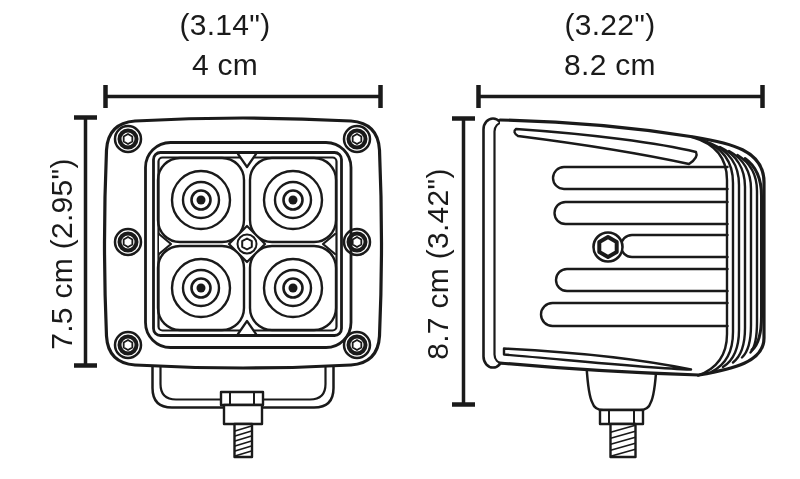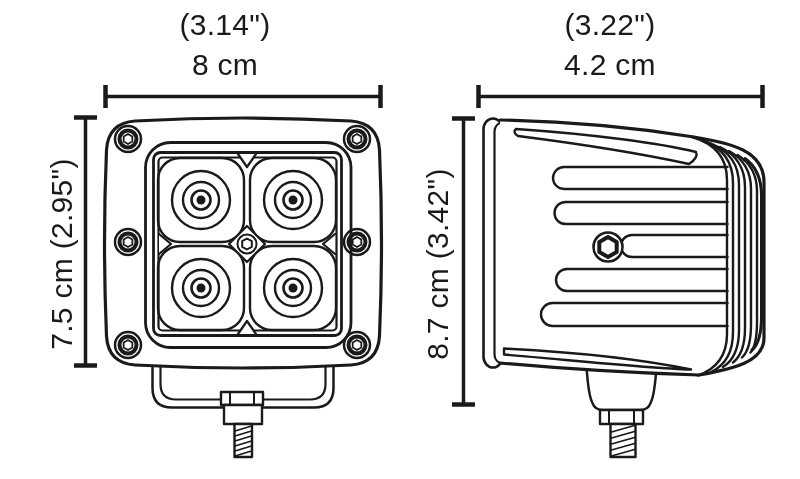--- a/index.html
+++ b/index.html
@@ -174,25 +174,25 @@
 
       <g>
         <circle cx="608" cy="247" r="14.5" class="w" stroke-width="2.6"></circle>
         <polygon points="608,237 599.3,242 599.3,252 608,257 616.7,252 616.7,242" class="k" stroke-width="4"></polygon>
       </g>
     </g>
   </svg>
 
   <div class="dim-top" style="left:225px;top:5px;">
     <div>(3.14")</div>
-    <div>8 cm</div>
+    <div>4 cm</div>
   </div>
 
   <div class="dim-top" style="left:610px;top:5px;">
     <div>(3.22")</div>
-    <div>4.2 cm</div>
+    <div>8.2 cm</div>
   </div>
 
   <div class="dim-side" style="left:62px;top:254px;">7.5 cm (2.95")</div>
 
   <div class="dim-side" style="left:438px;top:264px;">8.7 cm (3.42")</div>
 
 </div>
 
 </body></html>

